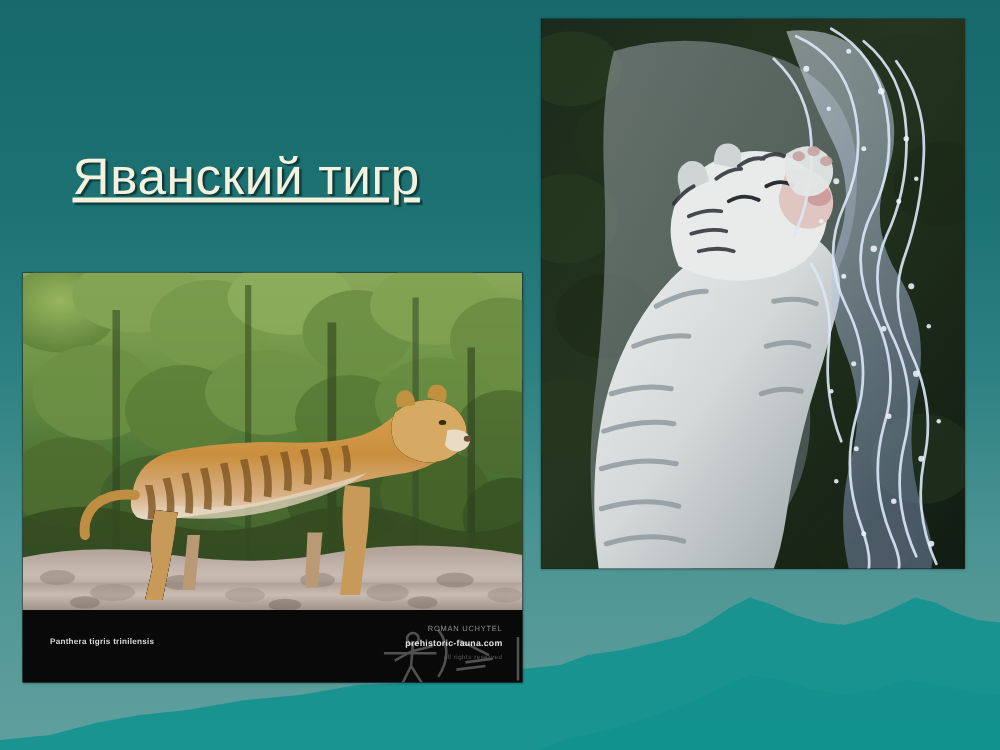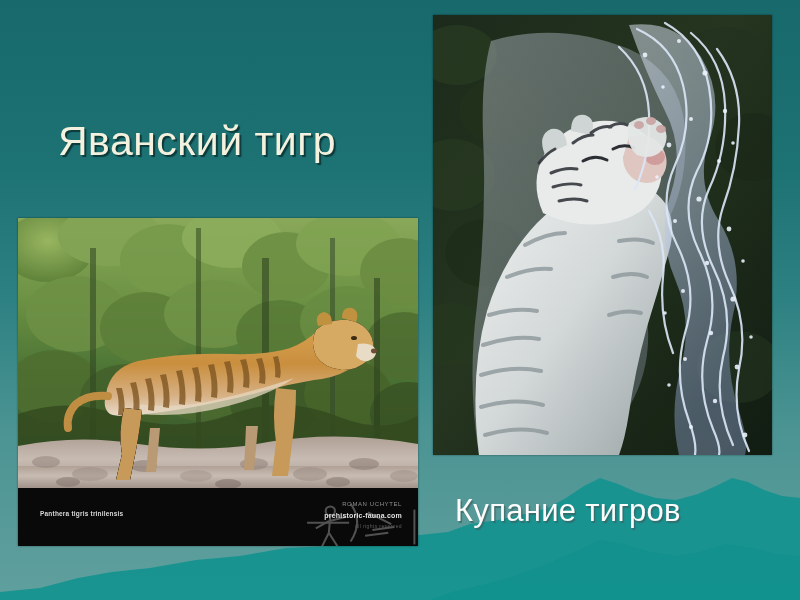--- a/index.html
+++ b/index.html
@@ -98,20 +98,21 @@
 
   
   #slide-title {
     position: absolute;
     left: 58px; top: 118px;
     font-size: 41px;
     color: #f4f2de;
     letter-spacing: 0.5px;
     white-space: nowrap;
     text-shadow: 2px 2px 1px rgba(10,48,48,0.85);
+    text-decoration: underline;
   }
   #slide-caption {
     position: absolute;
     left: 455px; top: 493px;
     font-size: 31px;
     color: #fbfcfb;
     letter-spacing: 0.3px;
     white-space: nowrap;
     text-shadow: 1.5px 1.5px 1px rgba(60,95,95,0.7);
   }
@@ -411,15 +412,14 @@
                Q192,130 196,108 Z" fill="#e3e7e6" opacity="0.95"></path>
       <g fill="#c9a2a2" opacity="0.9">
         <ellipse cx="206" cy="110" rx="5" ry="4"></ellipse>
         <ellipse cx="218" cy="106" rx="5" ry="4"></ellipse>
         <ellipse cx="228" cy="114" rx="5" ry="4"></ellipse>
       </g>
     </svg>
   </div>
 
   <div id="slide-title">Яванский тигр</div>
-  <div id="slide-caption">Купание тигров</div>
 
 </div>
 
 </body></html>

